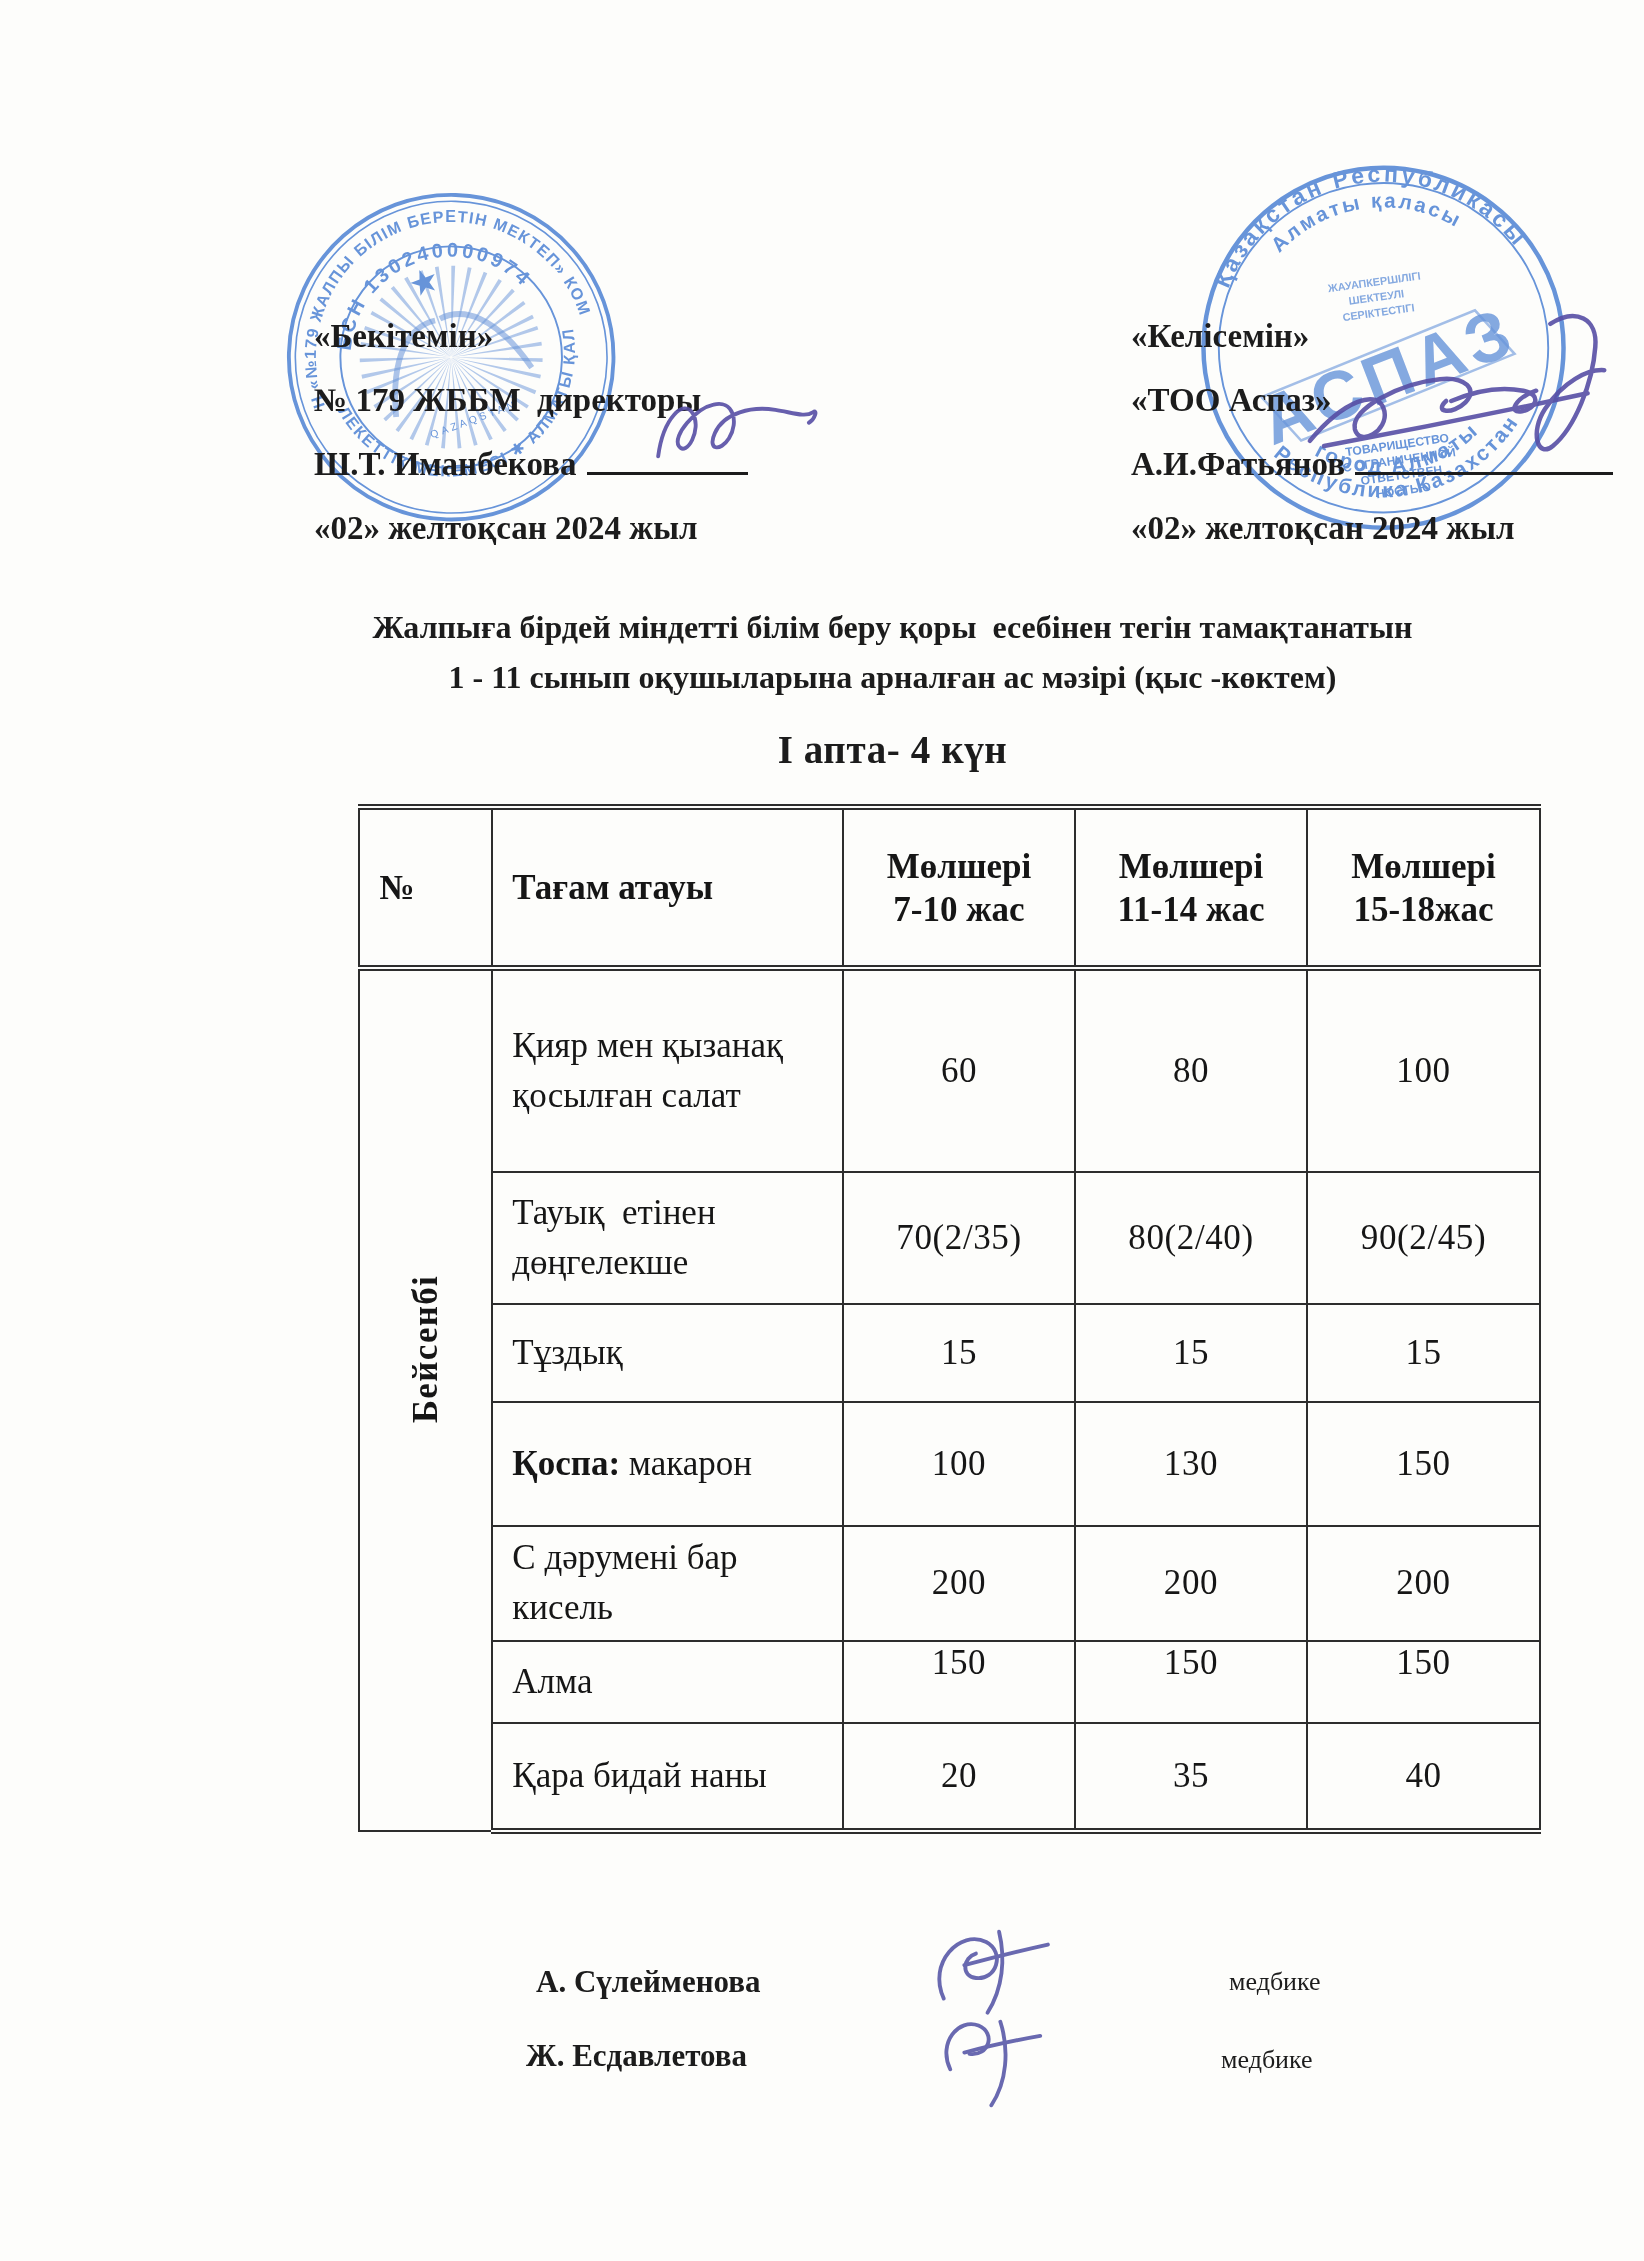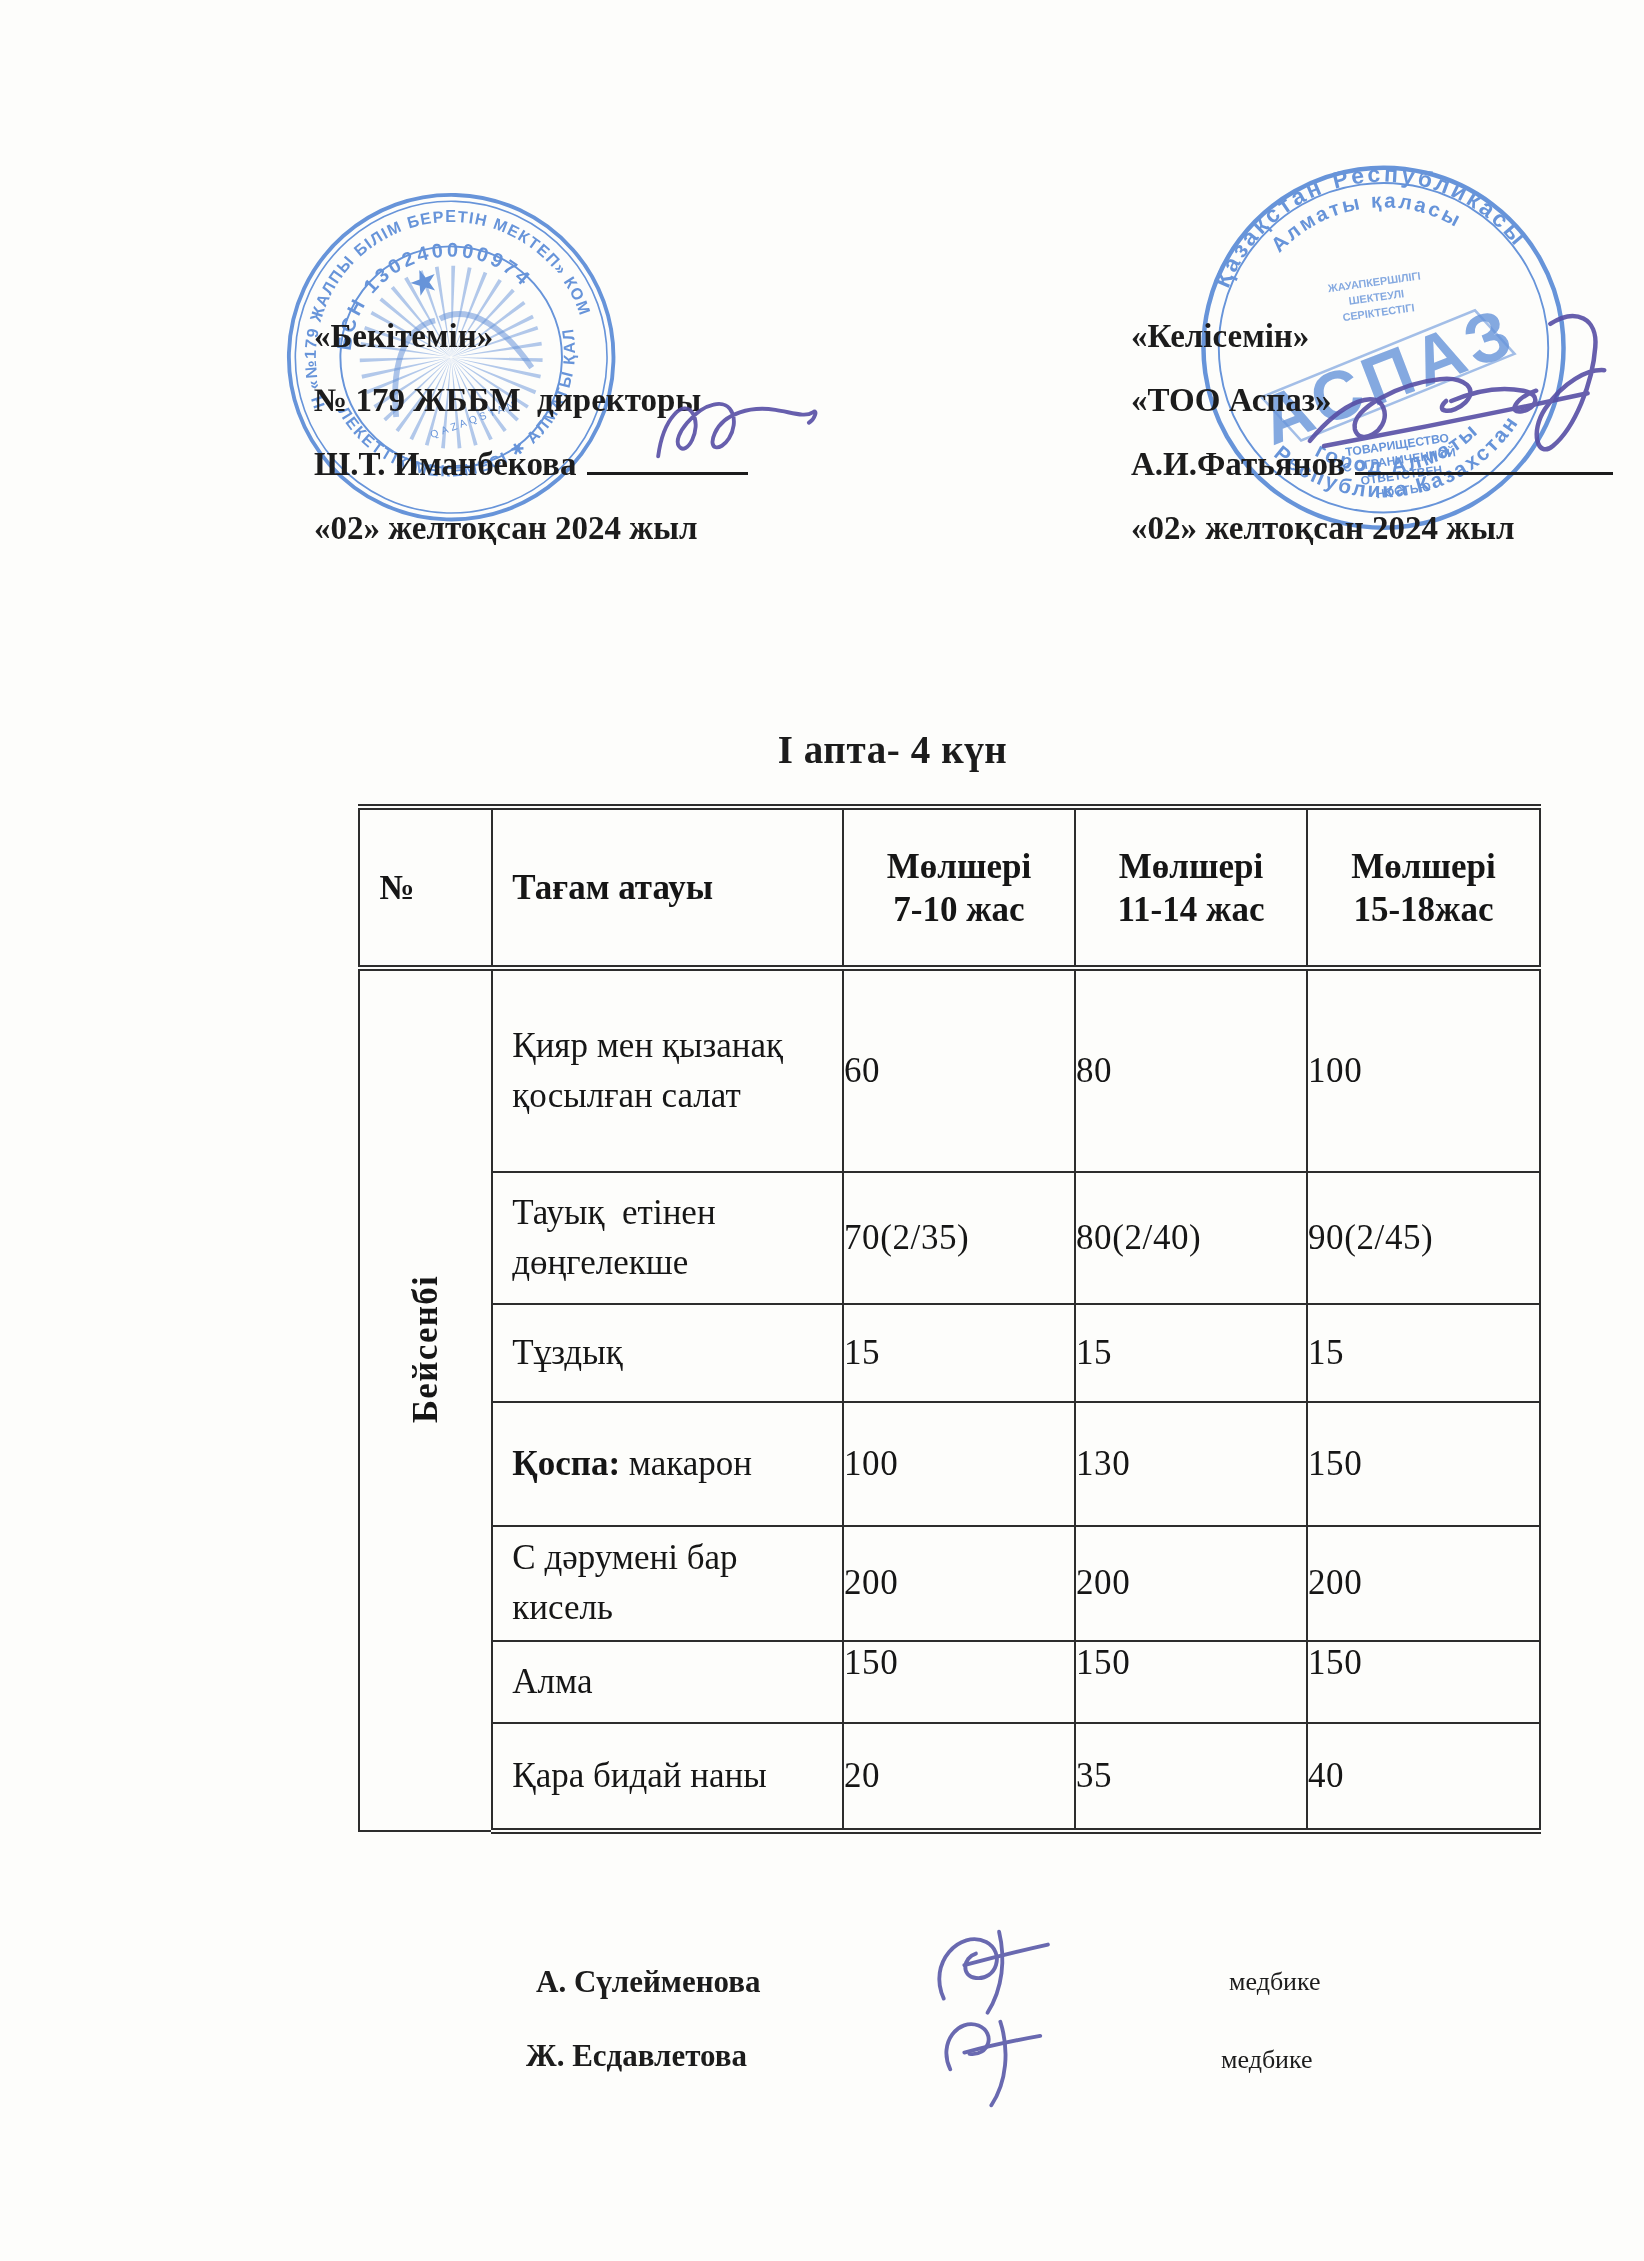--- a/index.html
+++ b/index.html
@@ -27,21 +27,21 @@
   
   .menu-table { position:absolute; left:358px; top:804px; width:1180px;
     border-collapse:collapse; table-layout:fixed; font-size:35px; }
   .menu-table th, .menu-table td { border:2.6px solid #2d2d2d; vertical-align:middle; color:#161616; }
   .menu-table thead tr { height:161px; }
   .menu-table thead th { border-top:6.4px double #2d2d2d; border-bottom:6.4px double #2d2d2d; font-weight:700; }
   .menu-table th.num, .menu-table th.dish { text-align:left; padding-left:19.3px; }
   .menu-table th.portion { text-align:center; }
   .menu-table th.portion span { display:block; line-height:43px; }
   td.name { text-align:left; padding:6.4px 9px 6.4px 19.3px; line-height:50px; }
-  td.val  { letter-spacing:0.6px; }
+  td.val  { text-align:center; letter-spacing:0.6px; }
   .r1{height:204px} .r2{height:132px} .r3{height:98px} .r4{height:124px}
   .r5{height:113px} .r6{height:82px} .r7{height:108px}
   .r6 td.val { vertical-align:top; padding-top:1.3px; }
   .r7 td { border-bottom:6.4px double #2d2d2d; }
   .day-cell { position:relative; }
   .day-label { position:absolute; left:50%; top:44%;
     transform:translate(-50%,-50%) rotate(-90deg);
     font-weight:700; font-size:35px; letter-spacing:1.3px; white-space:nowrap; }
   .bold { font-weight:700; }
 
@@ -170,20 +170,24 @@
     <svg viewBox="0 0 310 350" width="200" height="225" fill="none" stroke="#5a5aa8" stroke-width="6" stroke-linecap="round" opacity="0.9">
       <path d="M 66,130 C 40,74 92,22 132,42 C 162,58 148,102 116,98 C 92,95 96,66 116,60"></path>
       <path d="M 152,26 C 162,68 158,114 134,152"></path>
       <path d="M 98,78 C 142,66 192,54 228,46"></path>
       <path d="M 76,240 C 56,198 90,160 120,172 C 148,184 136,220 106,216"></path>
       <path d="M 154,166 C 168,210 164,260 140,296"></path>
       <path d="M 98,214 C 142,202 182,194 216,188"></path>
     </svg>
   </div>
 
+  <div class="title-block">
+    <div>Жалпыға бірдей міндетті білім беру қоры&nbsp; есебінен тегін тамақтанатын</div>
+    <div>1 - 11 сынып оқушыларына арналған ас мәзірі (қыс -көктем)</div>
+  </div>
   <div class="subtitle">І апта- 4 күн</div>
 
   <table class="menu-table">
     <colgroup>
       <col style="width:133px">
         <col style="width:351px">
       <col style="width:232px">
         <col style="width:232px">
         <col style="width:233px">
     </colgroup>

